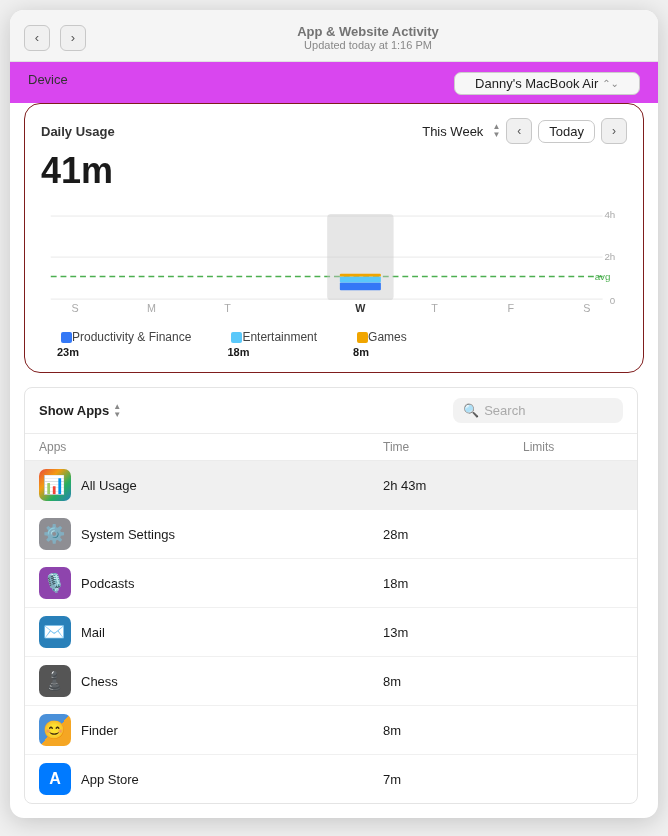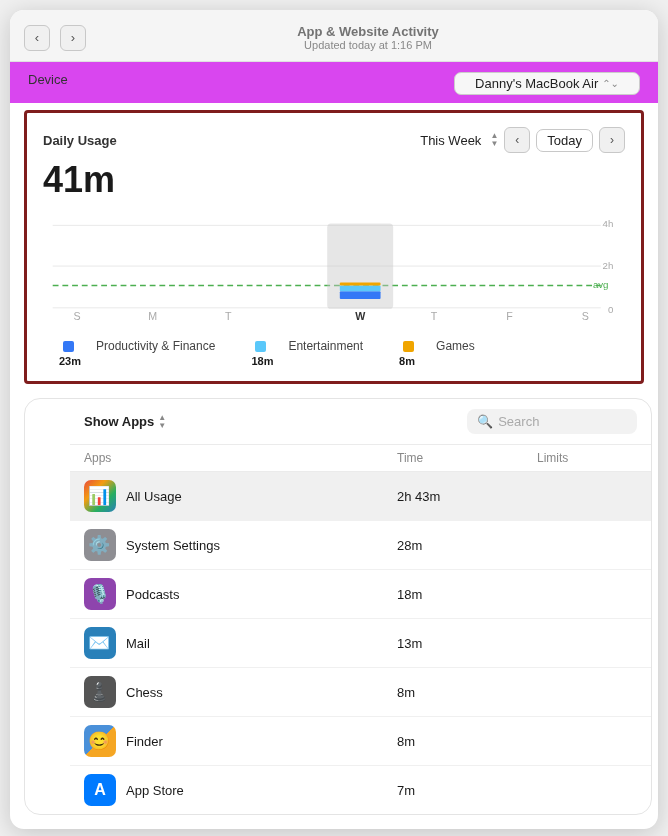--- a/index.html
+++ b/index.html
@@ -77,23 +77,23 @@
       color: #222;
       cursor: pointer;
     }
     .device-selector .arrow {
       font-size: 10px;
       color: #888;
     }
     
     .usage-section {
       background: #fff;
-      border: 3px solid #7f1d1d;
-      border-radius: 4px;
-      margin: 7px 14px 14px 14px;
+      border: 1px solid #7f1d1d;
+      border-radius: 16px;
+      margin: 0 14px 14px 14px;
     }
     .usage-header {
       display: flex;
       align-items: center;
       justify-content: space-between;
       padding: 14px 16px 4px 16px;
     }
     .daily-usage-label {
       font-size: 13px;
       font-weight: 600;
@@ -162,44 +162,43 @@
       padding: 10px 16px 14px 16px;
     }
     .legend-item {
       display: flex;
       flex-direction: column;
       gap: 2px;
     }
     .legend-label-row {
       display: flex;
       align-items: center;
-      gap: 22px;
+      gap: 0;
       padding-left: 20px;
     }
     .legend-dot {
       width: 11px; height: 11px;
       border-radius: 2px;
     }
     .legend-name {
       font-size: 12px;
       color: #444;
     }
     .legend-time {
       font-size: 11px;
       font-weight: 600;
       color: #1a1a1a;
       padding-left: 16px;
     }
     
     .apps-section {
       background: #fff;
       border: 1px solid #e4e4e4;
-      border-radius: 16px;
-      margin: 0 6px 14px 14px;
-      padding-left: 45px;
+      border-radius: 8px;
+      margin: 0 20px 14px 14px;
     }
     .apps-header {
       display: flex;
       align-items: center;
       justify-content: space-between;
       padding: 10px 14px 10px 14px;
       border-bottom: 1px solid #ebebeb;
     }
     .show-apps-btn {
       display: flex;

